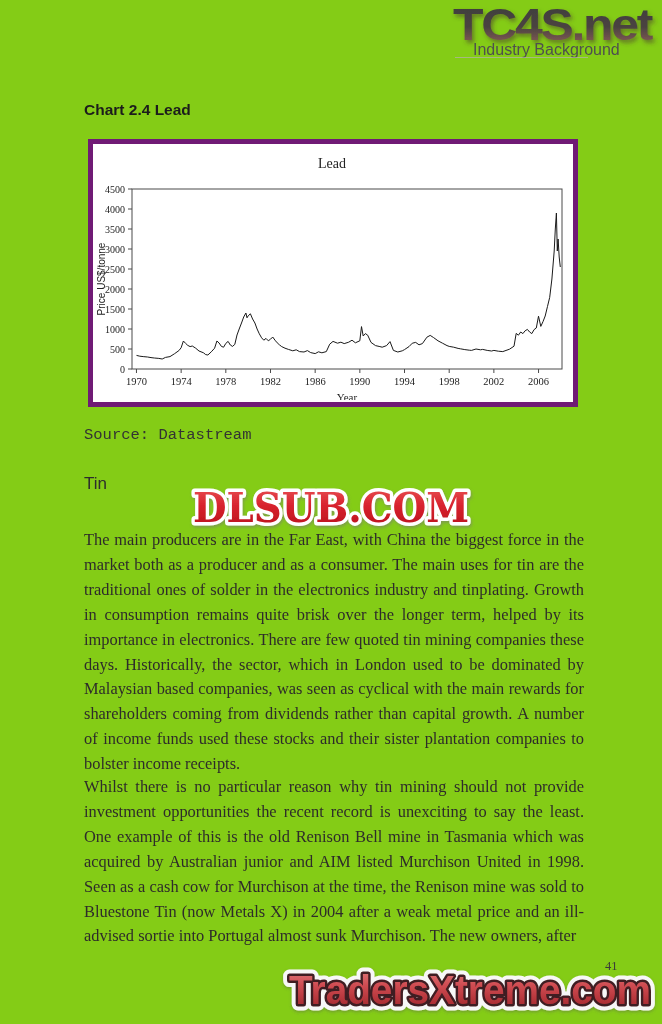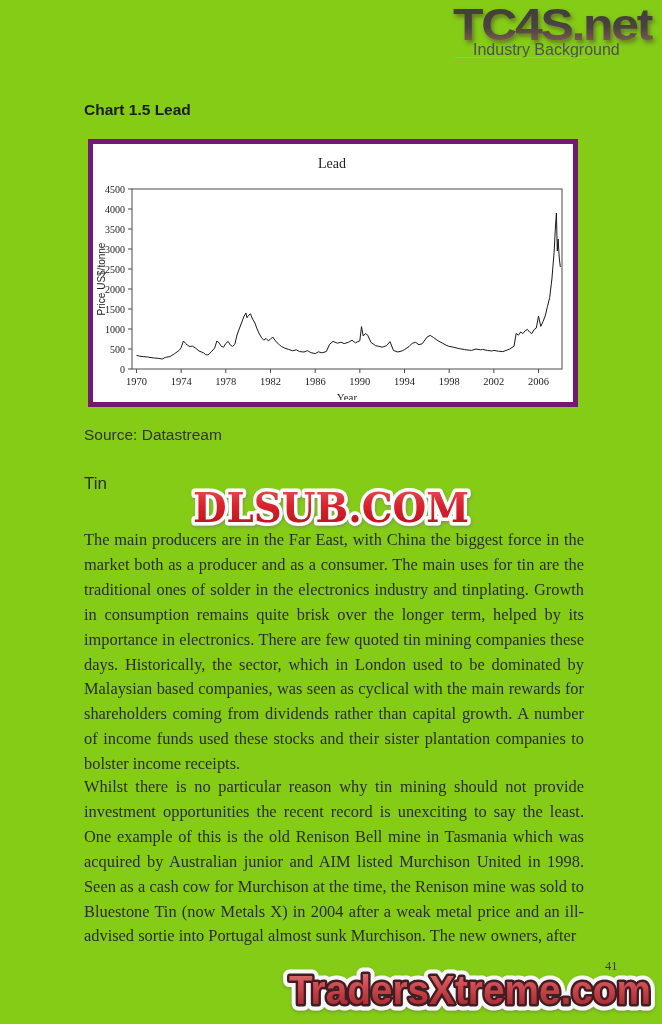--- a/index.html
+++ b/index.html
@@ -18,21 +18,21 @@
   .chart-heading{
     position:absolute;left:84px;top:101px;font-family:"Liberation Sans",sans-serif;
     font-size:15.5px;font-weight:bold;color:#1c1c1c;
   }
   .chart-box{
     position:absolute;left:88px;top:139px;width:480px;height:258px;
     border:5px solid #701a75;background:#fff;
   }
   .chart-box svg{display:block;}
   .chart-source{
-    position:absolute;left:84px;top:426px;font-family:Liberation Sans, sans-serif;
+    position:absolute;left:84px;top:426px;font-family:Liberation Mono, monospace;
     font-size:15.5px;color:#333;
   }
   
   .section-title{
     position:absolute;left:84px;top:474px;font-family:"Liberation Sans",sans-serif;
     font-size:17px;color:#2d2d2d;
   }
   .body-text{
     position:absolute;left:84px;width:500px;margin:0;text-align:justify;
     font-size:16.4px;line-height:24.9px;color:#2e2c2a;
@@ -60,21 +60,21 @@
       </linearGradient>
       <filter id="hdrShadow" x="-20%" y="-20%" width="140%" height="160%">
         <feDropShadow dx="2" dy="3" stdDeviation="2.2" flood-color="#4a3432" flood-opacity="0.55"></feDropShadow>
       </filter>
     </defs>
     <text x="104" y="38" text-anchor="middle" textLength="198" lengthAdjust="spacingAndGlyphs" font-family="Liberation Sans, sans-serif" font-weight="bold" font-size="44" letter-spacing="-2" fill="url(#hdrGrad)" filter="url(#hdrShadow)">TC4S.net</text>
   </svg>
   <div class="header-subtitle">Industry Background</div>
   <div class="header-rule"></div>
 
-  <div class="chart-heading">Chart 1.5 Lead</div>
+  <div class="chart-heading">Chart 2.4 Lead</div>
 
   <div class="chart-box">
     <svg id="chart-svg" width="478" height="256" viewBox="0 0 478 256">
         <text x="239" y="24" text-anchor="middle" font-size="14" font-family="Liberation Serif, serif" fill="#222">Lead</text>
         <rect x="39" y="45" width="430" height="180" fill="none" stroke="#4a4a4a" stroke-width="1"></rect>
         <line x1="35" y1="225" x2="39" y2="225" stroke="#4a4a4a" stroke-width="1"></line>
         <text x="32" y="228.5" text-anchor="end" font-size="10" font-family="Liberation Serif, serif" fill="#222">0</text>
         <line x1="35" y1="205" x2="39" y2="205" stroke="#4a4a4a" stroke-width="1"></line>
         <text x="32" y="208.5" text-anchor="end" font-size="10" font-family="Liberation Serif, serif" fill="#222">500</text>
         <line x1="35" y1="185" x2="39" y2="185" stroke="#4a4a4a" stroke-width="1"></line>

